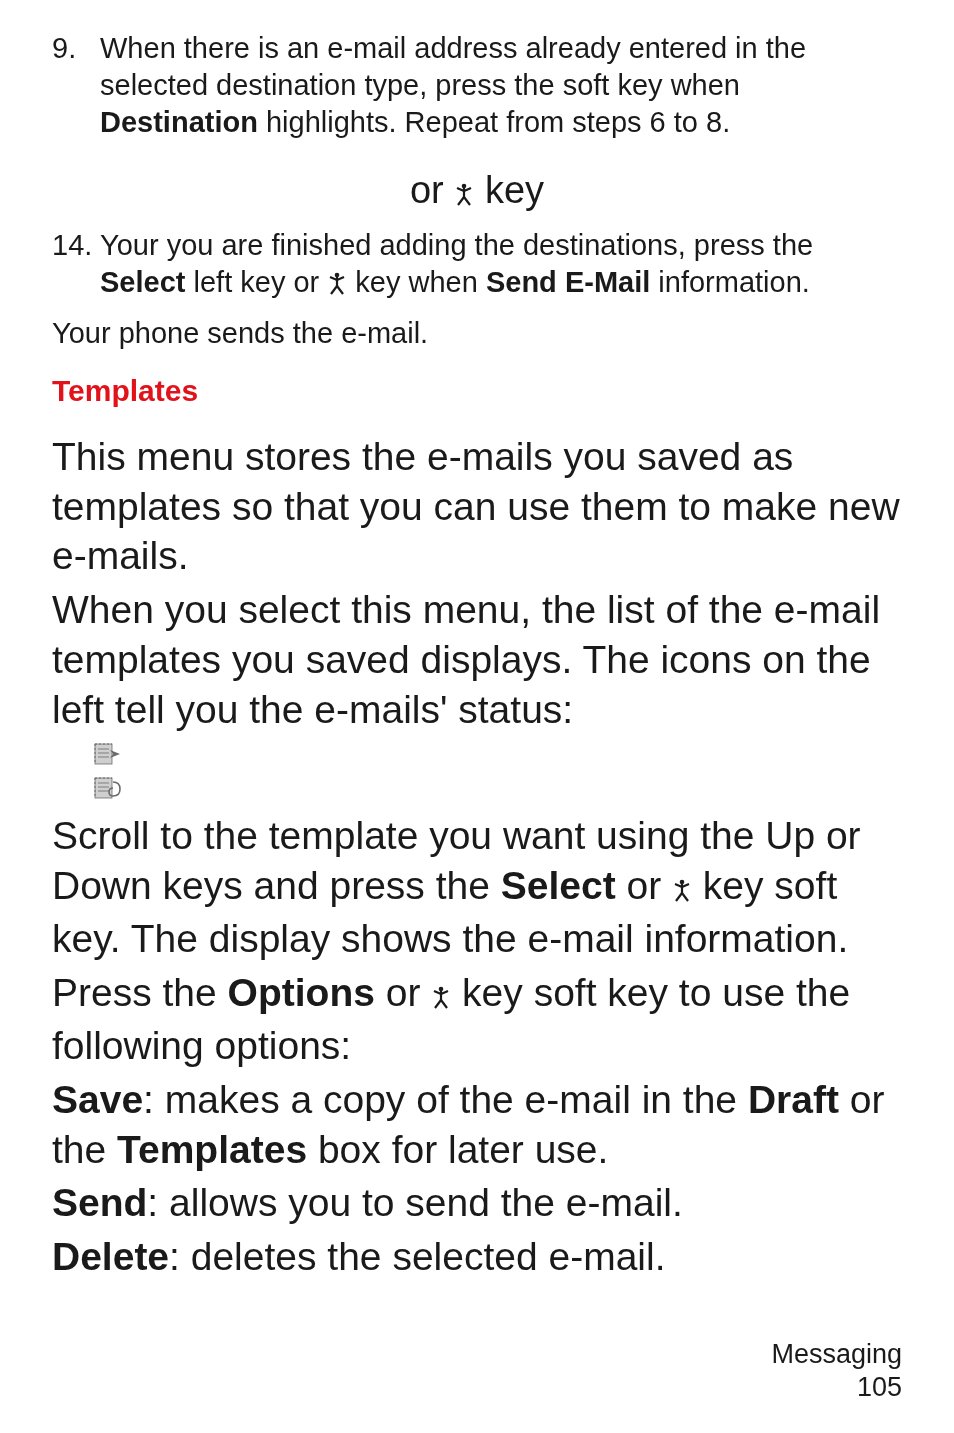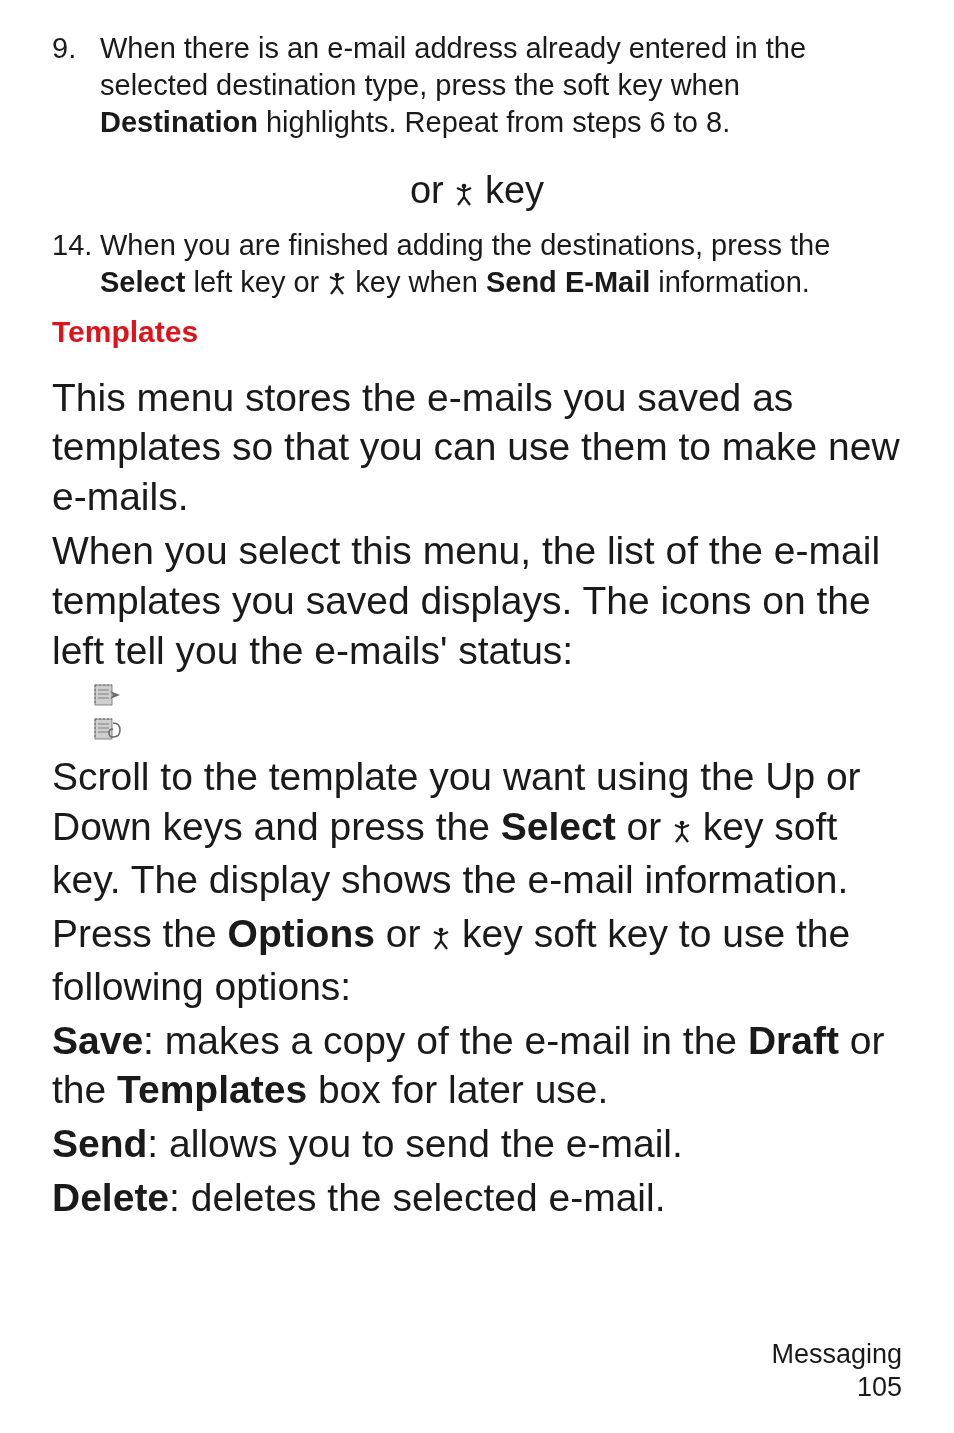--- a/index.html
+++ b/index.html
@@ -101,33 +101,34 @@
         <line x1="10" y1="9" x2="17" y2="6" stroke="#1a1a1a" stroke-width="2.2"></line>
         <line x1="10" y1="15" x2="4" y2="23" stroke="#1a1a1a" stroke-width="2.2"></line>
         <line x1="10" y1="15" x2="16" y2="23" stroke="#1a1a1a" stroke-width="2.2"></line>
       </svg>
     </span><span> key</span>
   </div>
 
   <div class="ol-item">
     <div class="ol-num" style="min-width:48px">14.</div>
     <div class="ol-body">
-      <span>When you are finished adding the destinations, press the </span><span class="bold">Select</span><span> left key or </span><span class="key-glyph">
+      <span>Your you are finished adding the destinations, press the </span><span class="bold">Select</span><span> left key or </span><span class="key-glyph">
         <svg width="20" height="24" viewBox="0 0 20 24">
           <circle cx="10" cy="4" r="2.3" fill="#1a1a1a"></circle>
           <line x1="10" y1="6" x2="10" y2="15" stroke="#1a1a1a" stroke-width="2.2"></line>
           <line x1="10" y1="9" x2="3" y2="6" stroke="#1a1a1a" stroke-width="2.2"></line>
           <line x1="10" y1="9" x2="17" y2="6" stroke="#1a1a1a" stroke-width="2.2"></line>
           <line x1="10" y1="15" x2="4" y2="23" stroke="#1a1a1a" stroke-width="2.2"></line>
           <line x1="10" y1="15" x2="16" y2="23" stroke="#1a1a1a" stroke-width="2.2"></line>
         </svg>
       </span><span> key when </span><span class="bold">Send E-Mail</span><span> information.</span>
     </div>
   </div>
 
+  <p class="para">Your phone sends the e-mail.</p>
 
   <div class="h2">Templates</div>
 
   <p class="para-nomargin">This menu stores the e-mails you saved as templates so that you can use them to make new e-mails.</p>
   <p class="para-nomargin">When you select this menu, the list of the e-mail templates you saved displays. The icons on the left tell you the e-mails' status:</p>
 
   <div class="icons-block">
     <div class="icon-row">
       <span class="doc-icon">
         <svg width="30" height="28" viewBox="0 0 30 28">

